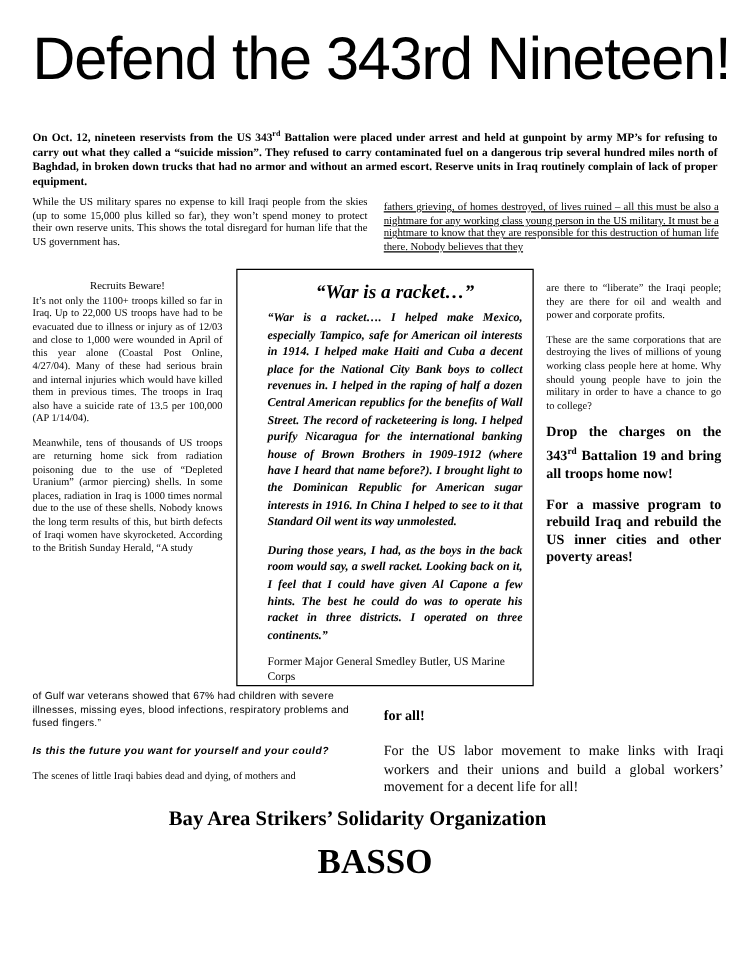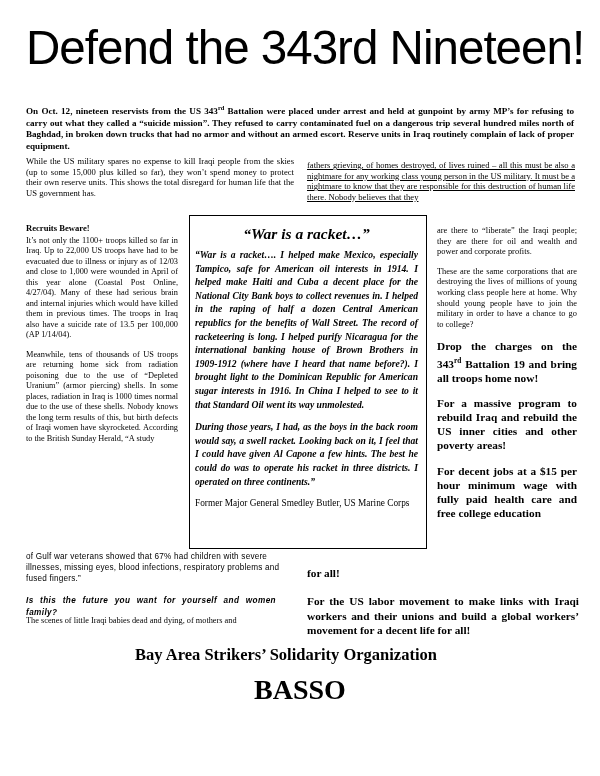--- a/index.html
+++ b/index.html
@@ -79,22 +79,22 @@
     left: 26px;
     top: 223px;
     width: 152px;
     font-size: 8.3px;
     line-height: 10.5px;
     text-align: justify;
   }
   .leftcol h3 {
     margin: 0 0 2px 0;
     font-size: 8.6px;
-    font-weight: bold;
-    text-align: left;
+    font-weight: normal;
+    text-align: center;
   }
   .leftcol p { margin: 0 0 9px 0; }
   .leftcol p.tight { margin-bottom: 12px; }
 
   
   .leftcol-wide {
     position: absolute;
     left: 26px;
     top: 551px;
     width: 262px;
@@ -130,21 +130,21 @@
 
   
   .quotebox {
     position: absolute;
     left: 189px;
     top: 215px;
     width: 238px;
     height: 334px;
     border: 1px solid #000;
     box-sizing: border-box;
-    padding: 6px 8px 4px 5px;
+    padding: 6px 8px 4px 24px;
   }
   .quotebox .qtitle {
     text-align: center;
     font-family: "Liberation Serif", serif;
     font-weight: bold;
     font-style: italic;
     font-size: 15.5px;
     line-height: 19px;
     margin: 2px 0 5px 0;
   }
@@ -190,21 +190,21 @@
     top: 566px;
     font-weight: bold;
     font-size: 11.3px;
     line-height: 14.2px;
   }
   .labormovement {
     position: absolute;
     left: 307px;
     top: 594px;
     width: 272px;
-    font-weight: bold;
+    font-weight: normal;
     font-size: 11.3px;
     line-height: 14.6px;
     text-align: justify;
   }
 
   
   .org {
     position: absolute;
     left: 0;
     top: 645px;
@@ -248,37 +248,36 @@
   <div class="topcol-right">fathers grieving, of homes destroyed, of lives ruined – all this must be also a nightmare for any working class young person in the US military. It must be a nightmare to know that they are responsible for this destruction of human life there. Nobody believes that they</div>
 
   <div class="leftcol">
     <h3>Recruits Beware!</h3>
     <p>It’s not only the 1100+ troops killed so far in Iraq. Up to 22,000 US troops have had to be evacuated due to illness or injury as of 12/03 and close to 1,000 were wounded in April of this year alone (Coastal Post Online, 4/27/04). Many of these had serious brain and internal injuries which would have killed them in previous times. The troops in Iraq also have a suicide rate of 13.5 per 100,000 (AP 1/14/04).</p>
     <p class="tight">Meanwhile, tens of thousands of US troops are returning home sick from radiation poisoning due to the use of “Depleted Uranium” (armor piercing) shells. In some places, radiation in Iraq is 1000 times normal due to the use of these shells. Nobody knows the long term results of this, but birth defects of Iraqi women have skyrocketed.  According to the British Sunday Herald, “A study</p>
   </div>
 
   <div class="leftcol-wide">
     <div class="sans-quote">of Gulf war veterans showed that 67% had children with severe illnesses, missing eyes, blood infections, respiratory problems and fused fingers.”</div>
-    <div class="ital-q">Is this the future you want for yourself and women family?</div>
+    <div class="ital-q">Is this the future you want for yourself and your could?</div>
   </div>
   <div class="leftcol-tail">The scenes of little Iraqi babies dead and dying, of mothers and</div>
 
   <div class="quotebox">
     <div class="qtitle">“War is a racket…”</div>
     <div class="qbody">“War is a racket…. I helped make Mexico, especially Tampico, safe for American oil interests in 1914. I helped make Haiti and Cuba a decent place for the National City Bank boys to collect revenues in. I helped in the raping of half a dozen Central American republics for the benefits of Wall Street. The record of racketeering is long. I helped purify Nicaragua for the international banking house of Brown Brothers in 1909-1912 (where have I heard that name before?). I brought light to the Dominican Republic for American sugar interests in 1916. In China I helped to see to it that Standard Oil went its way unmolested.</div>
     <div class="qbody">During those years, I had, as the boys in the back room would say, a swell racket. Looking back on it, I feel that I could have given Al Capone a few hints. The best he could do was to operate his racket in three districts. I operated on three continents.”</div>
     <div class="qattrib">Former Major General Smedley Butler, US Marine Corps</div>
   </div>
 
   <div class="rightcol">
     <p>are there to “liberate” the Iraqi people; they are there for oil and wealth and power and corporate profits.</p>
     <p>These are the same corporations that are destroying the lives of millions of young working class people here at home. Why should young people have to join the military in order to have a chance to go to college?</p>
     <p class="demand"><span>Drop the charges on the 343</span><sup>rd</sup><span> Battalion 19 and bring all troops home now!</span></p>
     <p class="demand">For a massive program to rebuild Iraq and rebuild the US inner cities and other poverty areas!</p>
-    <p class="demand">For decent jobs at a $15 per hour minimum wage with fully paid health care and free college education</p>
   </div>
 
   <div class="forall">for all!</div>
   <div class="labormovement">For the US labor movement to make links with Iraqi workers and their unions and build a global workers’ movement for a decent life for all!</div>
 
   <div class="org">Bay Area Strikers’ Solidarity Organization</div>
   <div class="basso">BASSO</div>
 
 </div>
 

